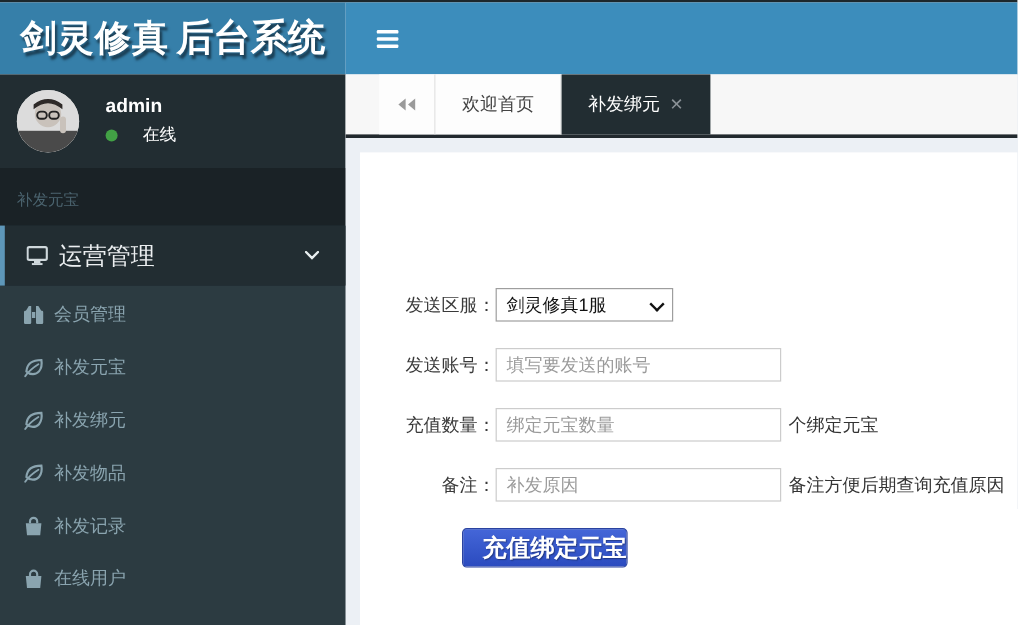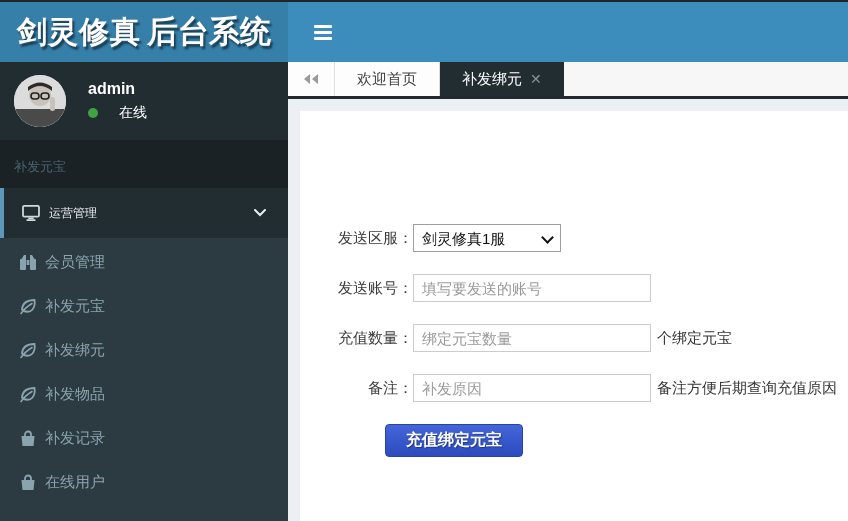--- a/index.html
+++ b/index.html
@@ -45,36 +45,36 @@
   .status-dot { width:10px; height:10px; border-radius:50%; background:#42a145; margin-right:8px; }
 
   .nav-header { color:#4b646f; font-size:13px; padding:18px 0 12px 14px; background:#1a2226; }
 
   .menu-item {
     height:50px; display:flex; align-items:center;
     border-left:4px solid #5e97b9; background:#222d32;
     color:#eceff1; cursor:pointer; position:relative;
   }
   .menu-item .mi-icon { margin-left:18px; width:18px; height:16px; }
-  .menu-item .mi-label { margin-left:9px; font-size:12px; }
+  .menu-item .mi-label { margin-left:9px; font-size:20px; }
   .menu-item .mi-chevron { position:absolute; right:22px; top:50%; transform:translateY(-50%); }
 
   .submenu { background:#2c3b41; flex:1; padding:2px 0 6px 0; }
   .submenu-item {
     height:44px; display:flex; align-items:center; padding-left:19px;
     color:#8aa4af; cursor:pointer; font-size:15px;
   }
   .submenu-item .smi-icon { width:18px; height:17px; margin-right:8px; flex:0 0 auto; }
 
   
   .main { flex:1; display:flex; flex-direction:column; min-width:0; }
 
   .tabbar {
-    height:37px; background:#f7f7f7; border-bottom:3px solid #22292e;
-    display:flex; align-items:stretch; flex:0 0 auto;
+    height:53px; background:#f7f7f7; border-bottom:3px solid #22292e;
+    display:flex; align-items:stretch; flex:0 0 auto;padding-left:28px;
   }
   .tab-back {
     width:47px; background:#fdfdfd; border-right:1px solid #ddd;
     display:flex; align-items:center; justify-content:center; cursor:pointer;
   }
   .tab {
     padding:0 22px; display:flex; align-items:center; gap:8px;
     background:#fdfdfd; border-right:1px solid #ddd; cursor:pointer;
     color:#444; font-size:15px; white-space:nowrap;
   }
@@ -102,22 +102,22 @@
     position:absolute; right:9px; top:9px; width:9px; height:9px;
     border-right:2px solid #111; border-bottom:2px solid #111;
     transform:rotate(45deg); pointer-events:none;
   }
   .row-suffix { margin-left:6px; color:#333; }
 
   .btn-row { margin-top:4px; }
   .submit-btn {
     margin-left:85px; width:138px; height:33px; border-radius:4px;
     background:linear-gradient(#4466d8,#2b4bbf); border:1px solid #2a43a0;
-    color:#fff; font-weight:bold; font-size:16px; font-family:inherit;
-    cursor:pointer; text-shadow:1px 1px 1px rgba(0,0,0,0.35);
+    color:#fff; font-weight:bold; font-size:20px; font-family:inherit;
+    cursor:pointer; text-shadow:1px 1px 1px rgba(0,0,0,0.35);text-align:right;
   }
 </style>
 </head>
 <body>
 
 <div class="app">
 
   <div class="header">
     <div class="logo">
       <span class="t-main">剑灵修真</span>

